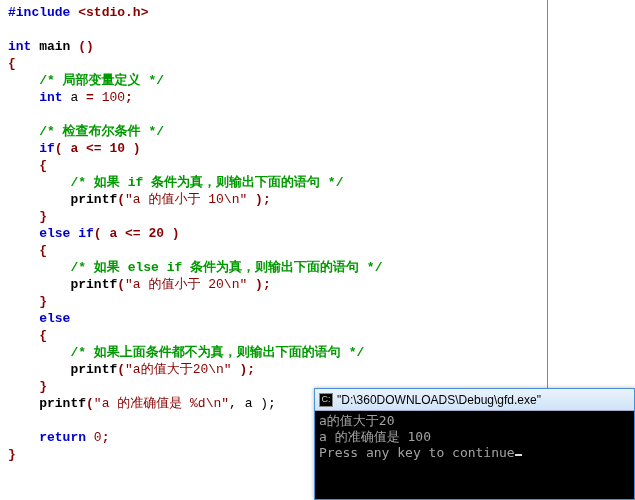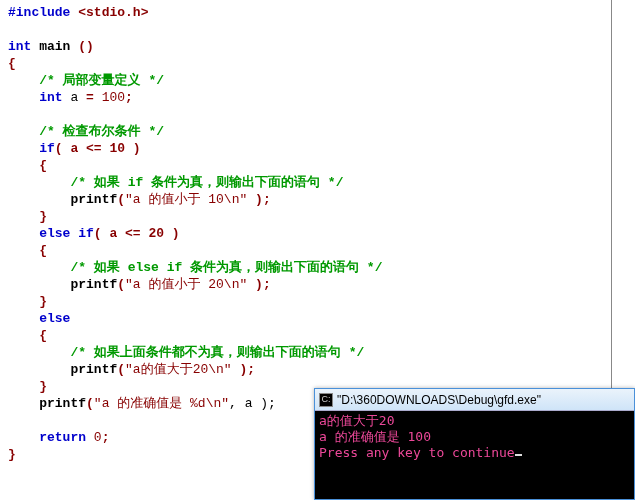--- a/index.html
+++ b/index.html
@@ -8,21 +8,21 @@
     height: 500px;
     background: #fff;
     font-family: "Consolas", "Courier New", monospace;
     font-size: 13px;
     position: relative;
     overflow: hidden;
   }
   .editor {
     position: absolute;
     left: 0; top: 0;
-    width: 612px;
+    width: 548px;
     height: 500px;
     border-right: 1px solid #888;
     padding: 4px 0 4px 8px;
     line-height: 17px;
     white-space: pre;
     background: #fff;
   }
   .kw { color: #0000cc; font-weight: bold; }
   .pp { color: #0000cc; font-weight: bold; }
   .cm { color: #009900; font-weight: bold; }
@@ -62,21 +62,21 @@
     margin-right: 4px;
     display: inline-flex;
     align-items: center;
     justify-content: center;
     color: #ccc;
     font-size: 9px;
     line-height: 1;
   }
   .console-body {
     padding: 2px 4px;
-    color: #ec4899;
+    color: #a3a3a3;
     font-size: 13px;
     line-height: 16px;
     white-space: pre;
   }
   .cursor {
     display: inline-block;
     width: 7px;
     height: 2px;
     background: #ddd;
     vertical-align: baseline;

